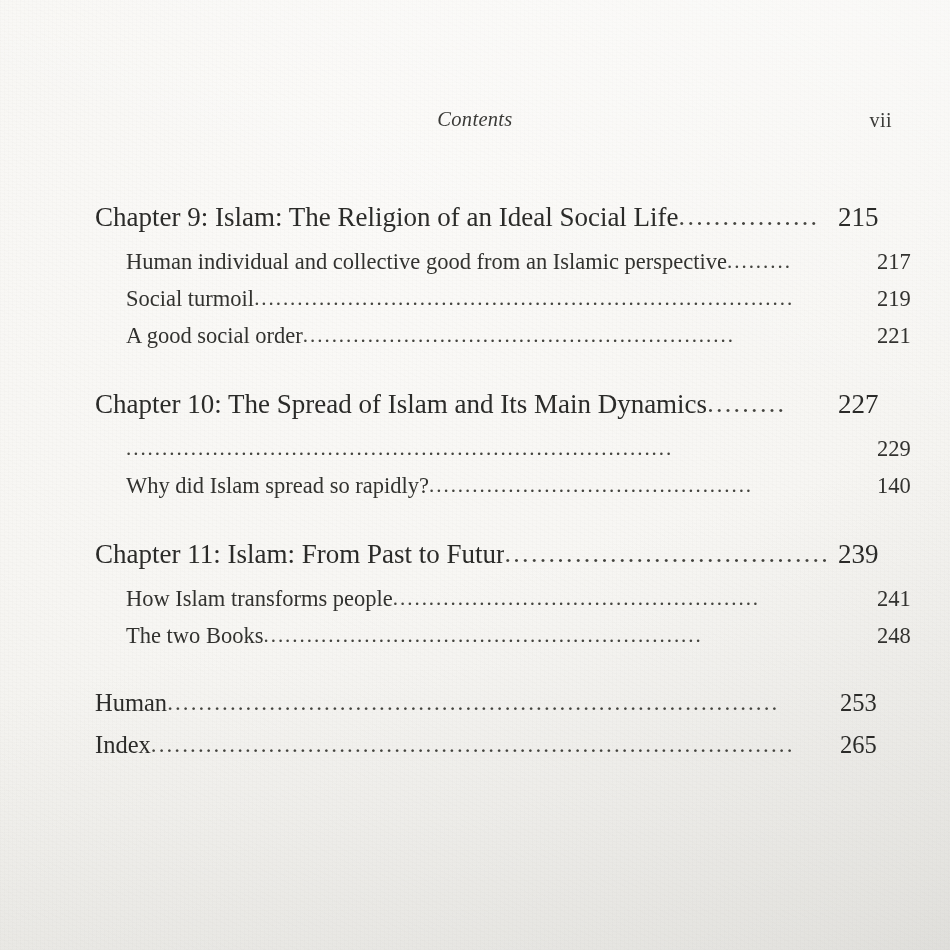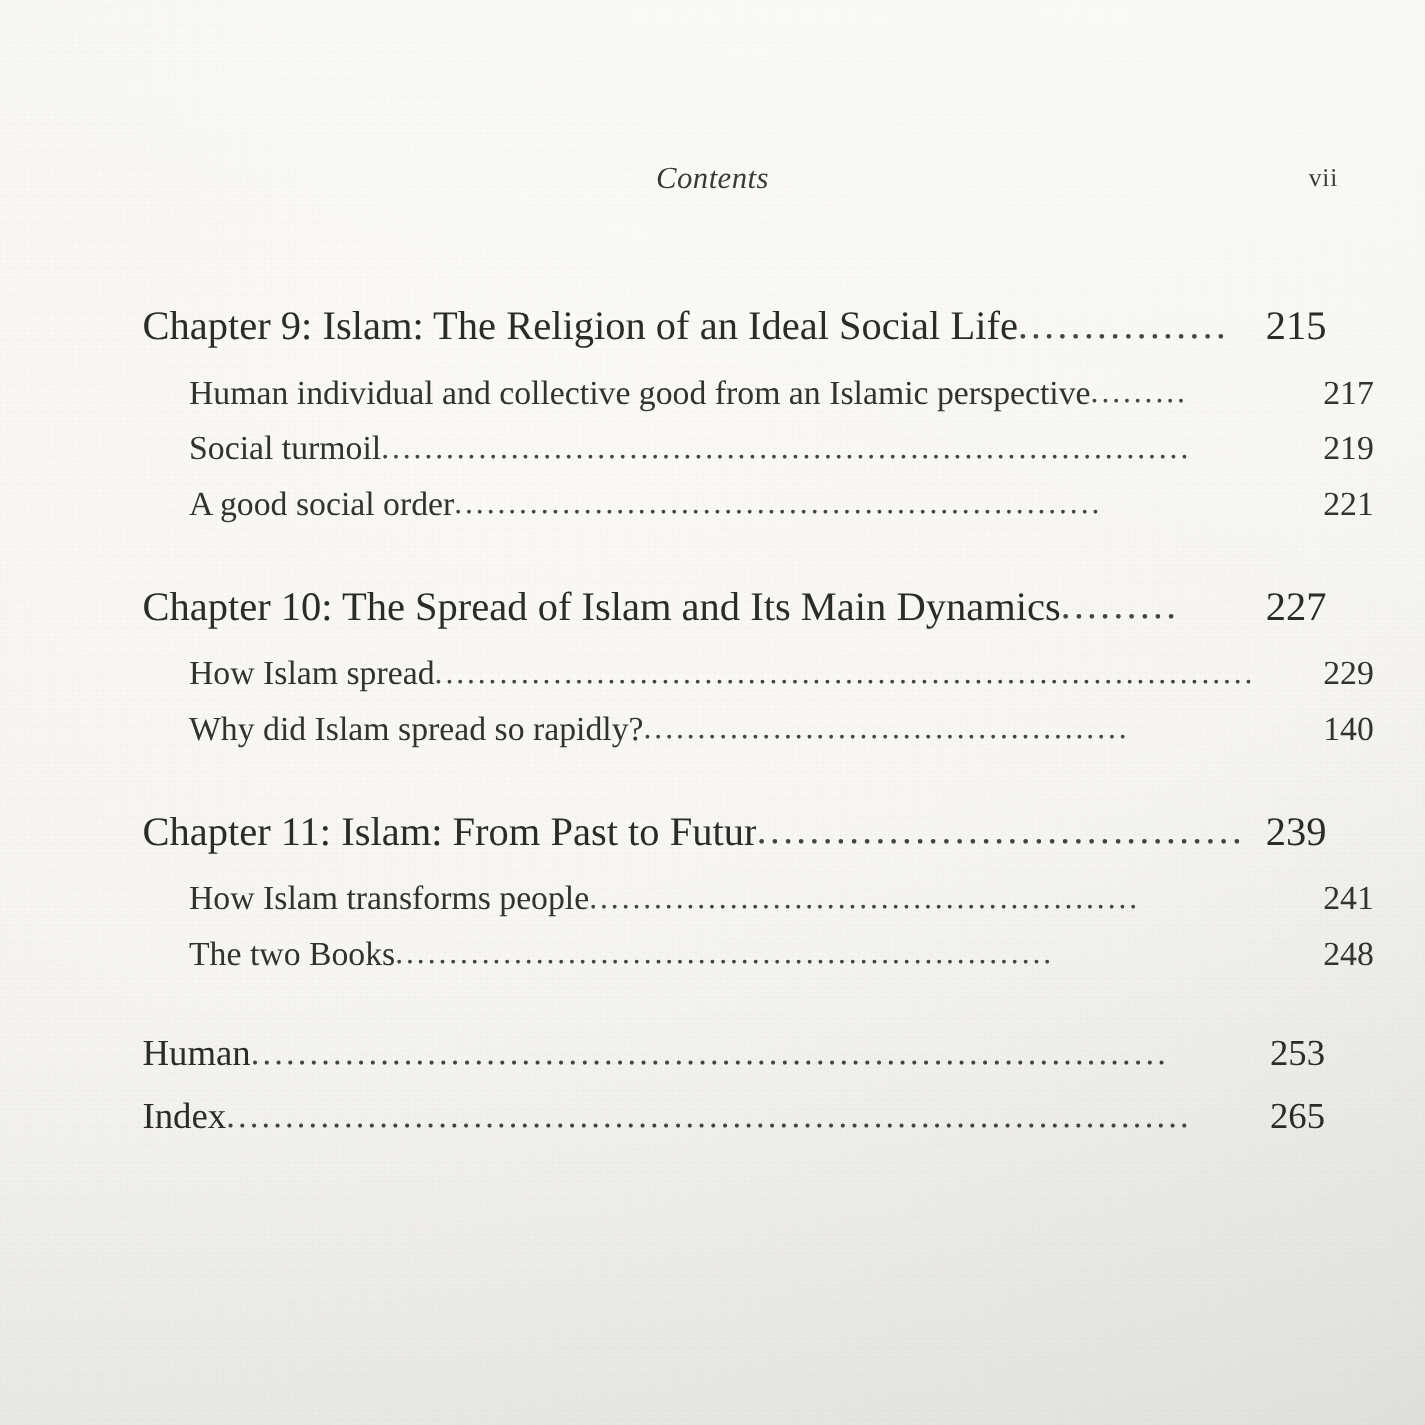--- a/index.html
+++ b/index.html
@@ -62,21 +62,21 @@
     text-align: center;
     font-style: italic;
     font-size: 20.5px;
     letter-spacing: .3px;
     color: #3a3a37;
   }
   .rh-folio {
     position: absolute;
     right: 58px;
     top: 1px;
-    font-size: 17px;
+    font-size: 20px;
     letter-spacing: .5px;
     color: #3a3a37;
   }
 
   .toc {
     position: absolute;
     left: 95px;
     right: 60px;
     top: 186px;
   }
@@ -95,21 +95,21 @@
     flex: 1 1 auto;
     overflow: hidden;
     white-space: nowrap;
     letter-spacing: 2.05px;
     color: #44443f;
     min-width: 12px;
     transform: translateY(-1px);
   }
   .entry .folio {
     flex: 0 0 auto;
-    text-align: center;
+    text-align: left;
     padding-left: 9px;
     font-variant-numeric: lining-nums;
   }
 
   
   .entry.chapter {
     font-size: 27px;
     margin-top: 16px;
     margin-bottom: 0;
     height: 47px;
@@ -179,21 +179,20 @@
           <span class="folio">221</span>
         </div>
       </div>
       <div class="group">
         <div class="entry chapter">
           <span class="label">Chapter 10: The Spread of Islam and Its Main Dynamics </span>
           <span class="leader">.........</span>
           <span class="folio">227</span>
         </div>
         <div class="entry sub">
-          <span class="label">How Islam spread</span>
           <span class="leader">............................................................................</span>
           <span class="folio">229</span>
         </div>
         <div class="entry sub">
           <span class="label">Why did Islam spread so rapidly? </span>
           <span class="leader">.............................................</span>
           <span class="folio">140</span>
         </div>
       </div>
       <div class="group">

